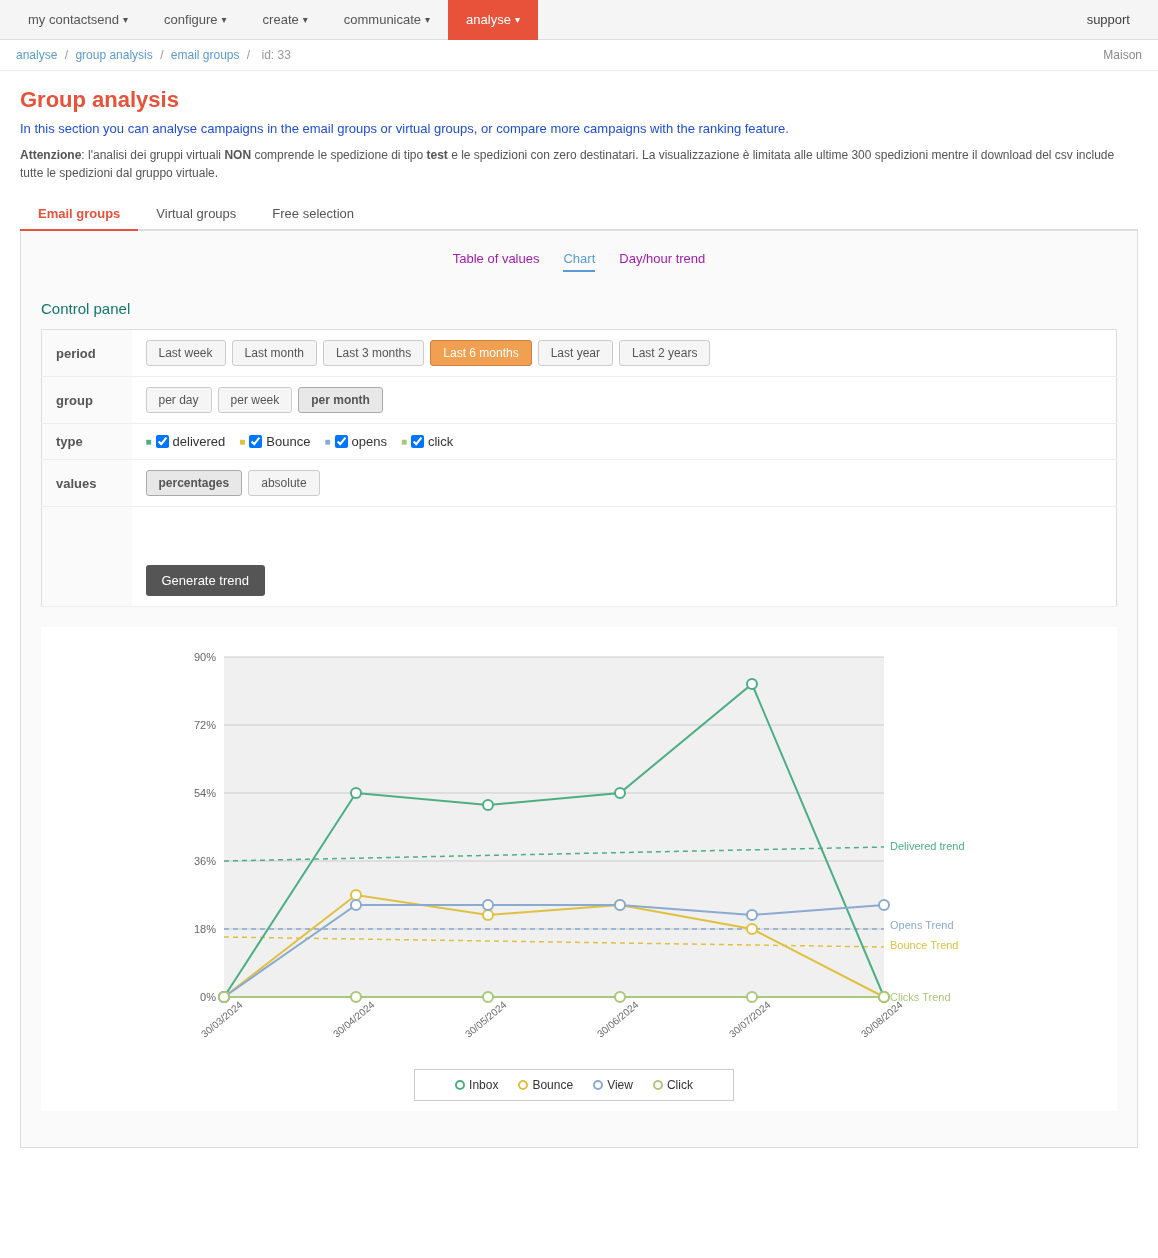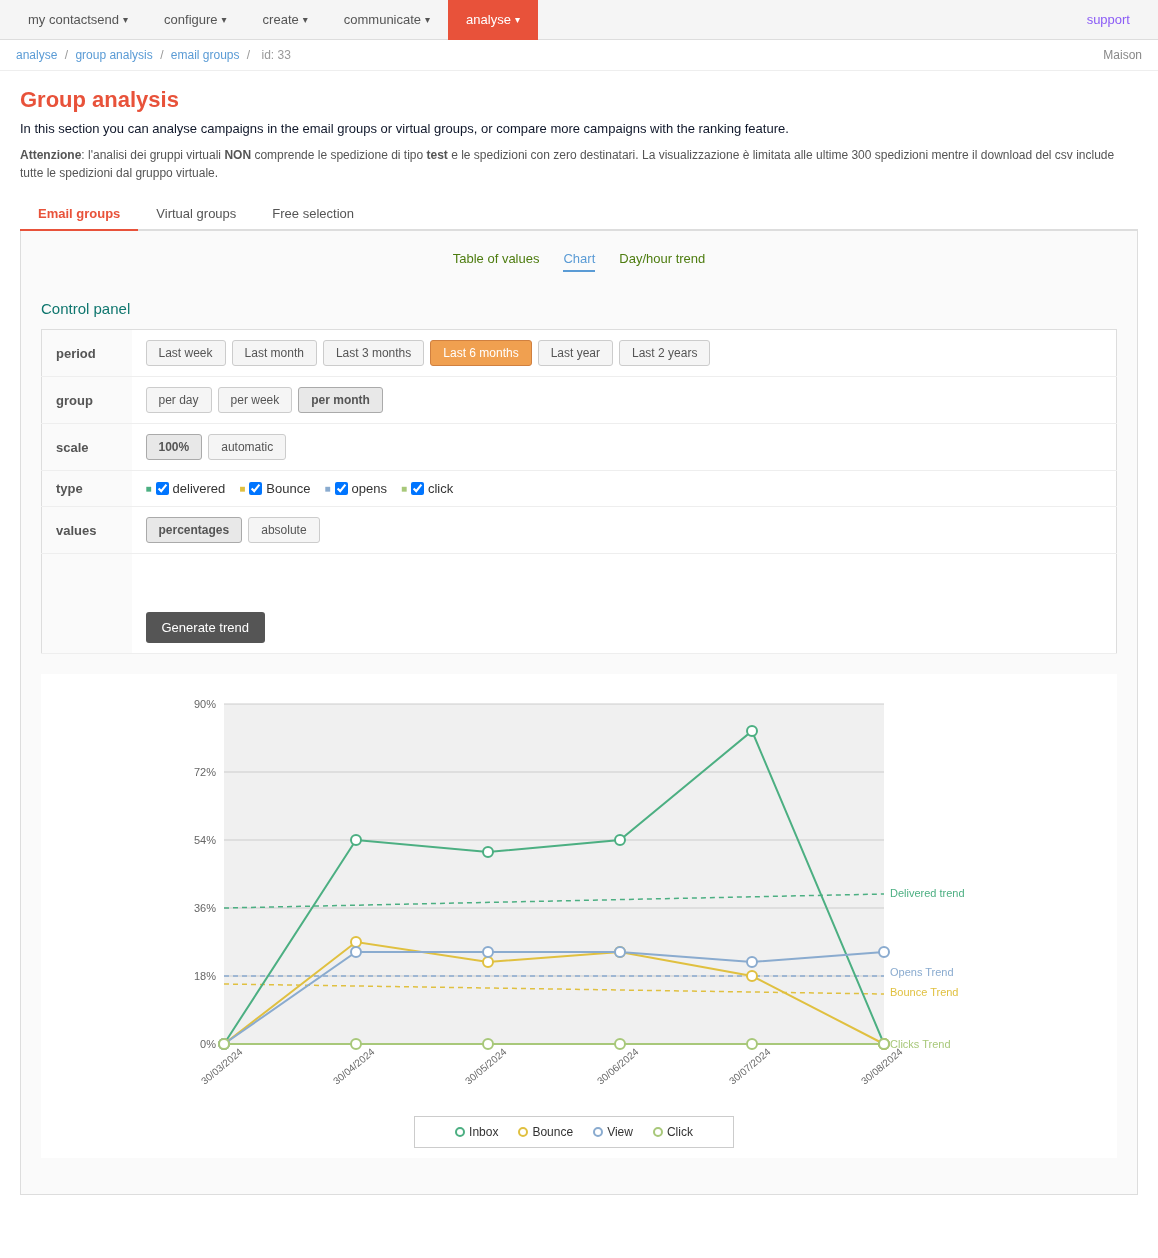--- a/index.html
+++ b/index.html
@@ -23,41 +23,41 @@
       font-size: 13px;
       color: #555;
       position: relative;
     }
     .top-nav-item.active {
       background: #e8523a;
       color: #fff;
     }
     .top-nav-item .arrow { margin-left: 4px; font-size: 10px; }
     .top-nav-spacer { flex: 1; }
-    .top-nav-support { padding: 0 18px; color: #8b5cf6; cursor: pointer; }
+    .top-nav-support { padding: 0 18px; color: #404040; cursor: pointer; }
 
     
     .breadcrumb {
       padding: 8px 16px;
       font-size: 12px;
       color: #888;
       border-bottom: 1px solid #eee;
       display: flex;
       justify-content: space-between;
       align-items: center;
       gap: 16px;
     }
     .breadcrumb a { color: #5a9bd5; text-decoration: none; }
     .breadcrumb span { color: #999; margin: 0 4px; }
 
     
     .main { padding: 16px 20px; }
 
     .page-title { font-size: 22px; color: #e8523a; margin-bottom: 8px; }
-    .page-desc { font-size: 13px; color: #0f172a; margin-bottom: 10px; }
+    .page-desc { font-size: 13px; color: #1d4ed8; margin-bottom: 10px; }
     .warning-box {
       font-size: 12px;
       color: #555;
       margin-bottom: 16px;
       line-height: 1.5;
     }
     .warning-box strong { font-weight: bold; }
 
     
     .tab-row {
@@ -89,21 +89,21 @@
     .sub-tab-row {
       display: flex;
       justify-content: center;
       gap: 24px;
       margin-bottom: 0;
       padding-bottom: 12px;
     }
     .sub-tab {
       font-size: 13px;
       cursor: pointer;
-      color: #4d7c0f;
+      color: #a21caf;
       padding: 4px 0;
       border-bottom: 2px solid transparent;
     }
     .sub-tab.active {
       color: #5a9bd5;
       border-bottom: 2px solid #5a9bd5;
     }
 
     
     .control-panel-title {
@@ -295,29 +295,20 @@
           <td>group</td>
           <td>
             <div class="btn-group">
               <button class="btn">per day</button>
               <button class="btn">per week</button>
               <button class="btn active">per month</button>
             </div>
           </td>
         </tr>
 
-        <tr>
-          <td>scale</td>
-          <td>
-            <div class="btn-group">
-              <button class="btn active">100%</button>
-              <button class="btn">automatic</button>
-            </div>
-          </td>
-        </tr>
 
         <tr>
           <td>type</td>
           <td>
             <div class="checkbox-row">
               <span class="checkbox-item">
                 <span style="color:#4caf82;font-size:10px;">■</span>
                 <input type="checkbox" checked="" style="">
                 <span>delivered</span>
               </span>

